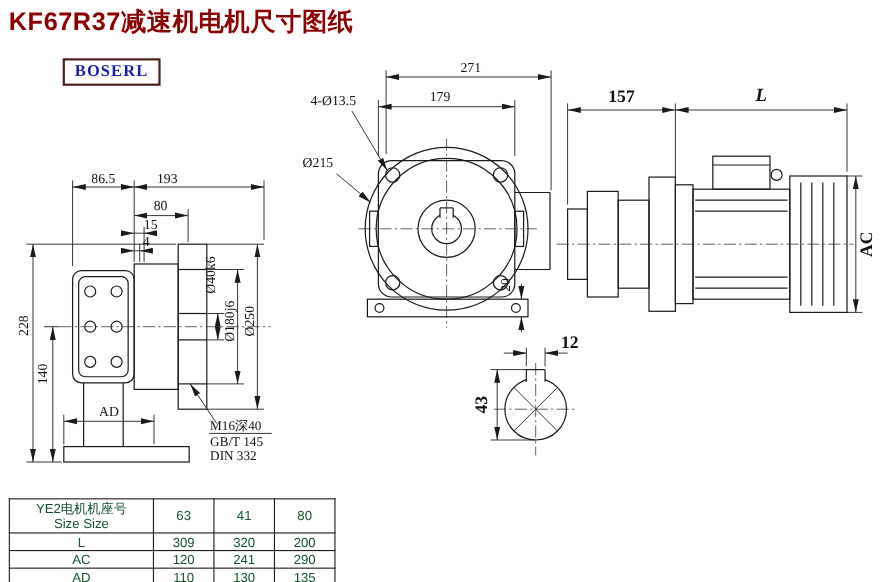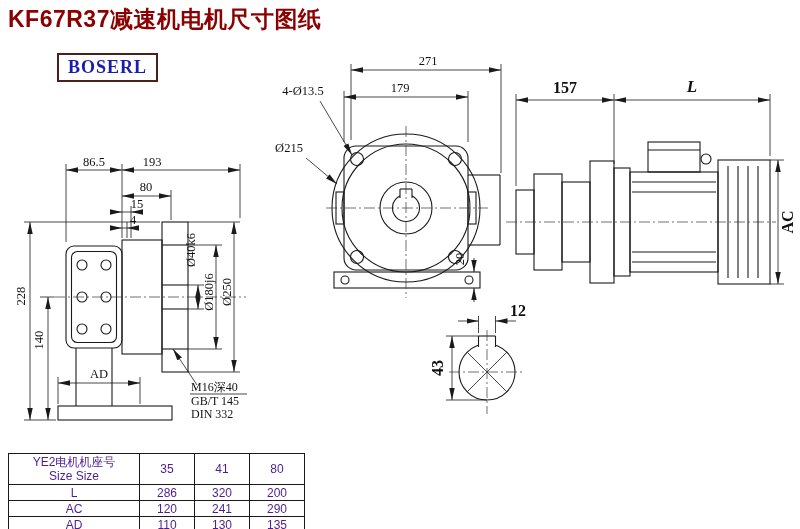--- a/index.html
+++ b/index.html
@@ -1,35 +1,35 @@
 <!DOCTYPE html>
 <html><head>
 <meta charset="utf-8">
 <style>
   html,body{margin:0;padding:0;background:#ffffff;}
   .page{position:relative;width:800px;height:529px;background:#fff;overflow:hidden;
         font-family:"Liberation Sans",sans-serif;}
   .title{position:absolute;left:8px;top:4px;margin:0;font-size:23px;font-weight:bold;
          color:#8b0000;letter-spacing:.5px;font-family:"Liberation Sans",sans-serif;}
   .brand{position:absolute;left:57px;top:53px;border:2px solid #4a2018;color:#1c1caa;
-         font-family:"Liberation Serif",serif;font-weight:bold;font-size:18px;
+         font-family:"Liberation Serif",serif;font-weight:bold;font-size:15px;
          padding:2px 9px;background:#fff;letter-spacing:1px;}
   svg.draw{position:absolute;left:0;top:0;}
   svg text{fill:#111;font-family:"Liberation Serif","DejaVu Serif",serif;}
   .dim{font-size:12.5px;text-anchor:middle;}
   .dims{font-size:12.5px;text-anchor:middle;}
   .big{font-size:16px;font-weight:bold;text-anchor:middle;}
   .bigi{font-size:17px;font-weight:bold;font-style:italic;text-anchor:middle;}
   .note{font-size:12px;}
   .ol{stroke:#1a1a1a;stroke-width:1.1;fill:none;}
   .tl{stroke:#1a1a1a;stroke-width:0.8;fill:none;}
   .cl{stroke:#333;stroke-width:0.7;fill:none;stroke-dasharray:11 3 2 3;}
   .mask{fill:#ffffff;stroke:none;}
   table.spec{position:absolute;left:8px;top:453px;border-collapse:collapse;background:#fff;}
-  .spec td{border:1px solid #1a1a1a;font-size:12px;text-align:center;padding:0 2px;color:#4c1d95;
+  .spec td{border:1px solid #1a1a1a;font-size:12px;text-align:center;padding:0 2px;color:#14532d;
            font-family:"Liberation Sans",sans-serif;}
   .spec .c0{width:126px;}
   .spec .c{width:50px;}
   .spec tr{height:16px;}
   .spec tr.hdr{height:31px;}
   .hdr .cn,.hdr .en{line-height:14px;}
 </style>
 </head>
 <body>
 
@@ -237,27 +237,27 @@
     </g>
   </svg>
 
   <table class="spec">
     <tbody>
         <tr class="hdr">
       <td class="c0">
         <div class="cn">YE2电机机座号</div>
         <div class="en">Size Size</div>
       </td>
-      <td class="c">35</td>
+      <td class="c">63</td>
       <td class="c">41</td>
       <td class="c">80</td>
     </tr>
     <tr>
       <td class="c0">L</td>
-      <td>286</td>
+      <td>309</td>
       <td>320</td>
       <td>200</td>
     </tr>
     <tr>
       <td class="c0">AC</td>
       <td>120</td>
       <td>241</td>
       <td>290</td>
     </tr>
     <tr>

